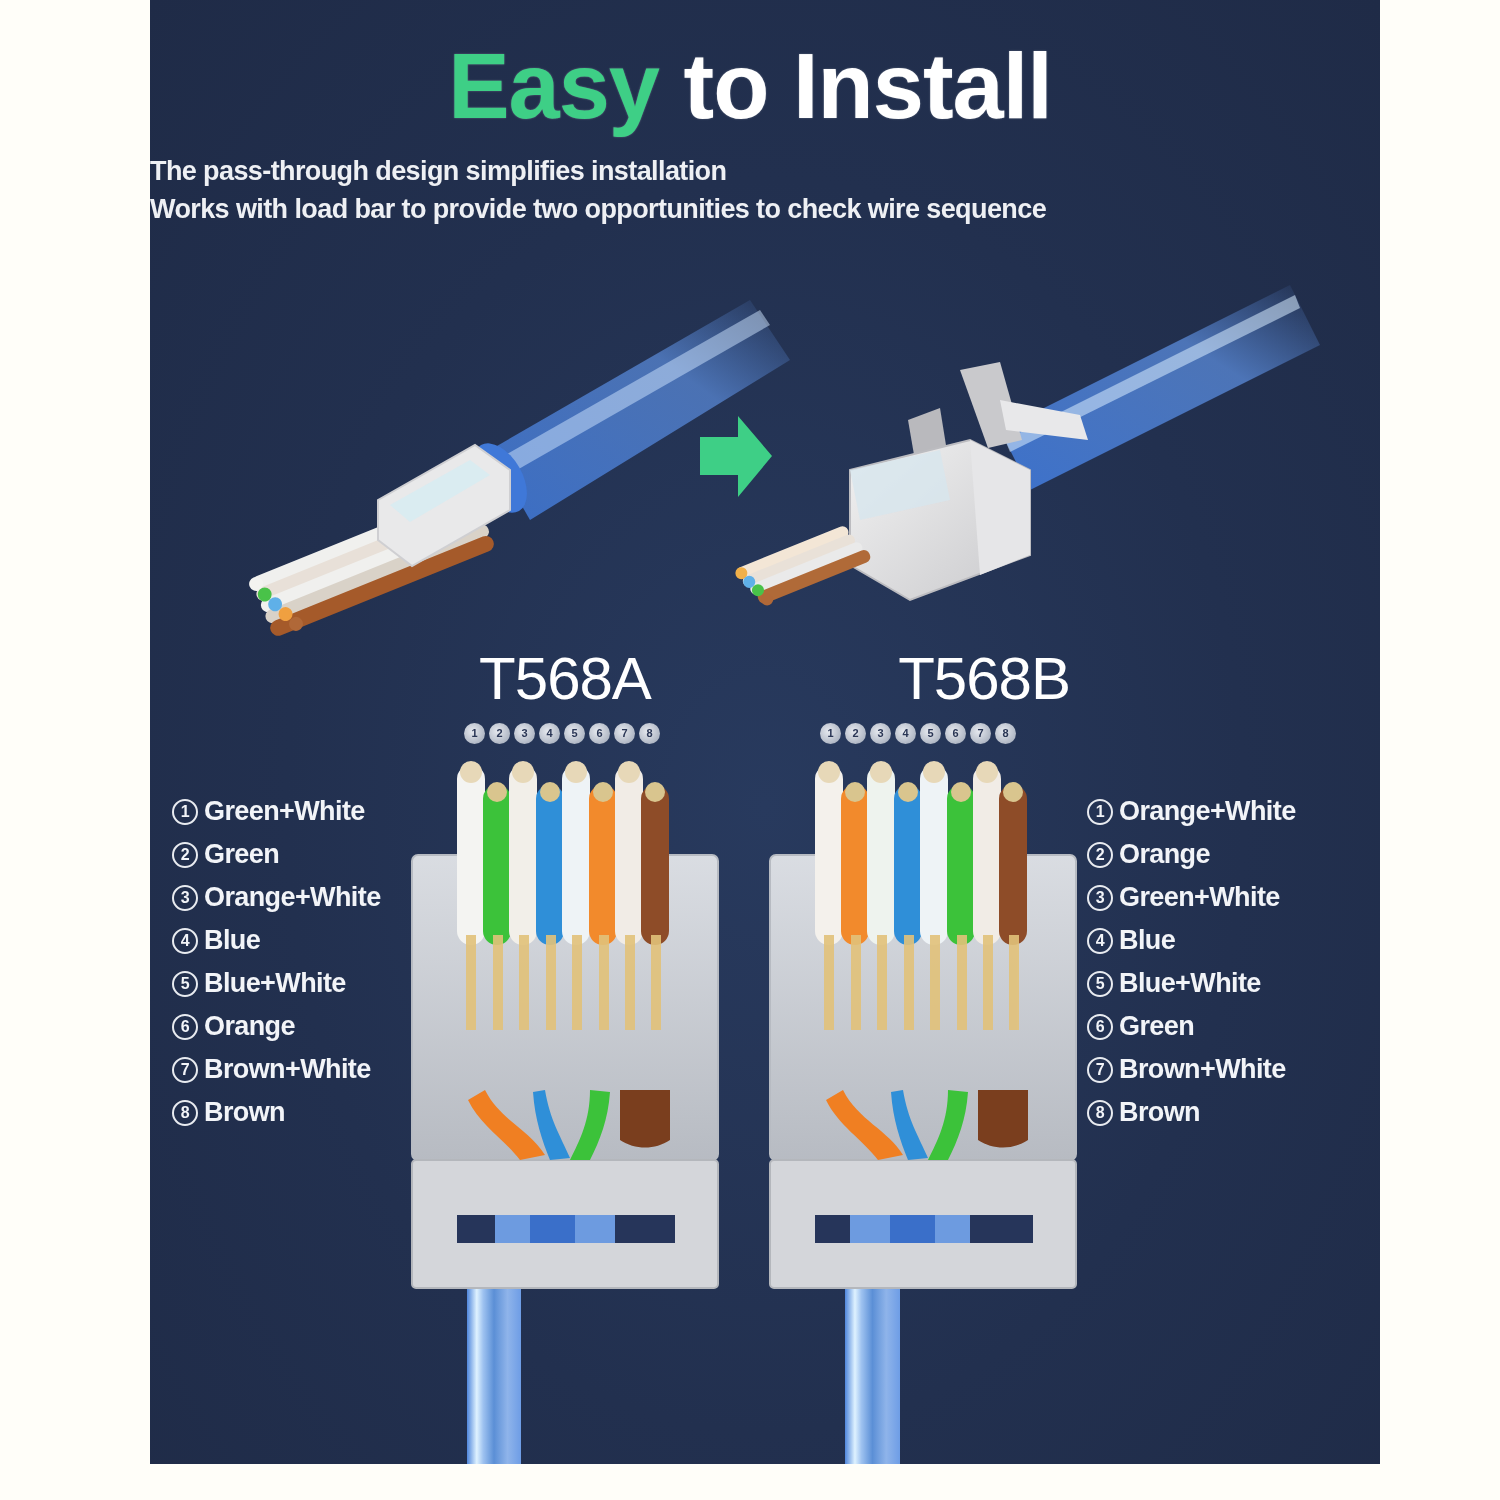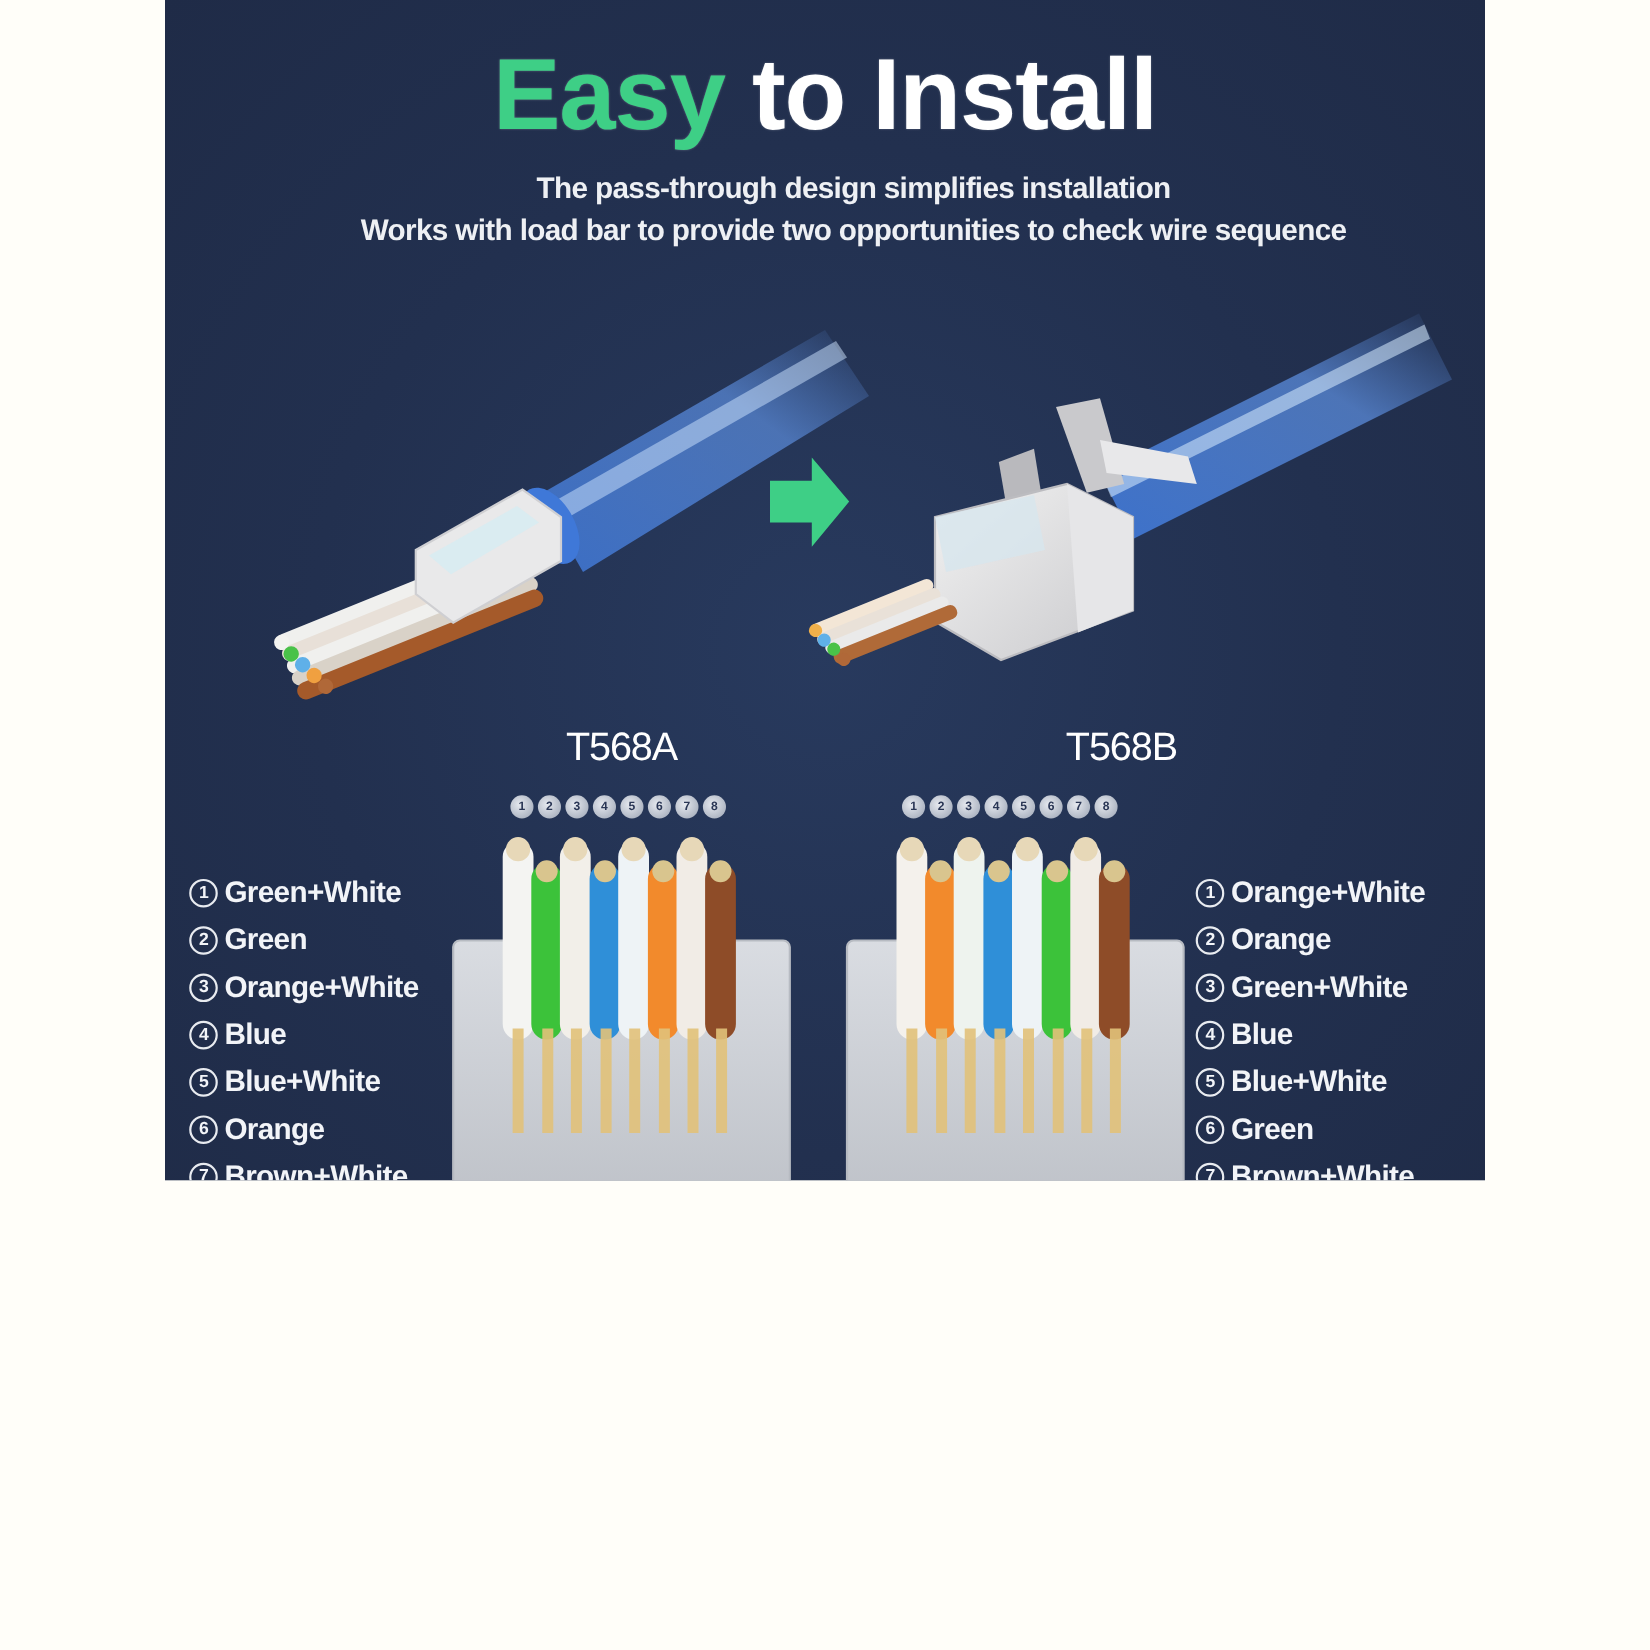--- a/index.html
+++ b/index.html
@@ -1,25 +1,25 @@
 <!DOCTYPE html>
 <html><head>
 <meta charset="utf-8">
 <style>
   html,body{margin:0;padding:0;}
   body{width:1500px;height:1500px;background:#fffef9;position:relative;overflow:hidden;font-family:"Liberation Sans","DejaVu Sans",sans-serif;}
-  .panel{position:absolute;left:150px;top:0;width:1200px;height:1073px;
-    background:radial-gradient(ellipse at 50% 55%, #283a5e 0%, #22304f 55%, #1f2b47 100%);overflow:hidden;}
+  .panel{position:absolute;left:150px;top:0;width:1200px;height:1464px;
+    background:radial-gradient(ellipse at 50% 55%, #283a5e 0%, #22304f 55%, #1f2b47 100%);overflow:hidden;padding-left:30px;}
   .title{position:absolute;left:0;top:36px;width:1200px;text-align:center;font-weight:700;font-size:92px;letter-spacing:-1px;line-height:100px;color:#ffffff;
     text-shadow:0 0 2px rgba(255,255,255,0.3);}
   .title .accent{color:#3ecf86;}
-  .subtitle{position:absolute;left:0;top:152px;width:1200px;text-align:center;color:#eef0f4;font-weight:700;font-size:27px;line-height:38px;letter-spacing:-0.6px;margin-left:26px;}
+  .subtitle{position:absolute;left:0;top:152px;width:1200px;color:#eef0f4;font-weight:700;font-size:27px;line-height:38px;letter-spacing:-0.6px;}
   .subtitle div{white-space:nowrap;}
   .illus{position:absolute;left:0;top:0;width:1200px;height:1500px;}
-  .std-title{position:absolute;top:644px;width:300px;text-align:center;color:#ffffff;font-size:36px;font-weight:400;line-height:70px;letter-spacing:-1px;}
+  .std-title{position:absolute;top:644px;width:300px;text-align:center;color:#ffffff;font-size:60px;font-weight:400;line-height:70px;letter-spacing:-1px;}
   .pins{position:absolute;top:723px;display:flex;gap:4px;}
   .pin{width:21px;height:21px;border-radius:50%;background:radial-gradient(circle at 40% 40%,#e6e9ef,#9aa3b3);color:#2a3655;font-size:11px;font-weight:700;display:flex;align-items:center;justify-content:center;line-height:1;}
   .legend{position:absolute;top:790px;color:#f2f4f8;font-weight:700;font-size:27px;letter-spacing:-0.6px;}
   .legend .row{height:43px;line-height:43px;display:flex;align-items:center;white-space:nowrap;}
   .legend .num{display:inline-flex;width:26px;height:26px;border:2.5px solid #e8ebf0;border-radius:50%;box-sizing:border-box;align-items:center;justify-content:center;font-size:16px;margin-right:6px;line-height:1;}
 </style>
 </head>
 <body>
 
 <div class="panel">

